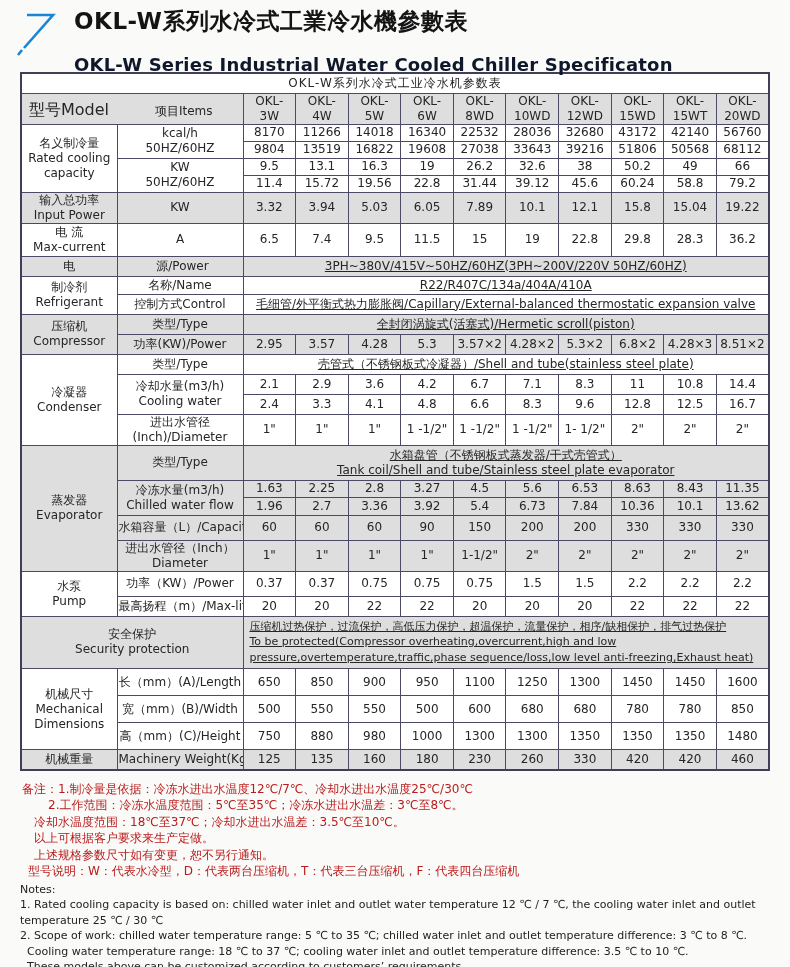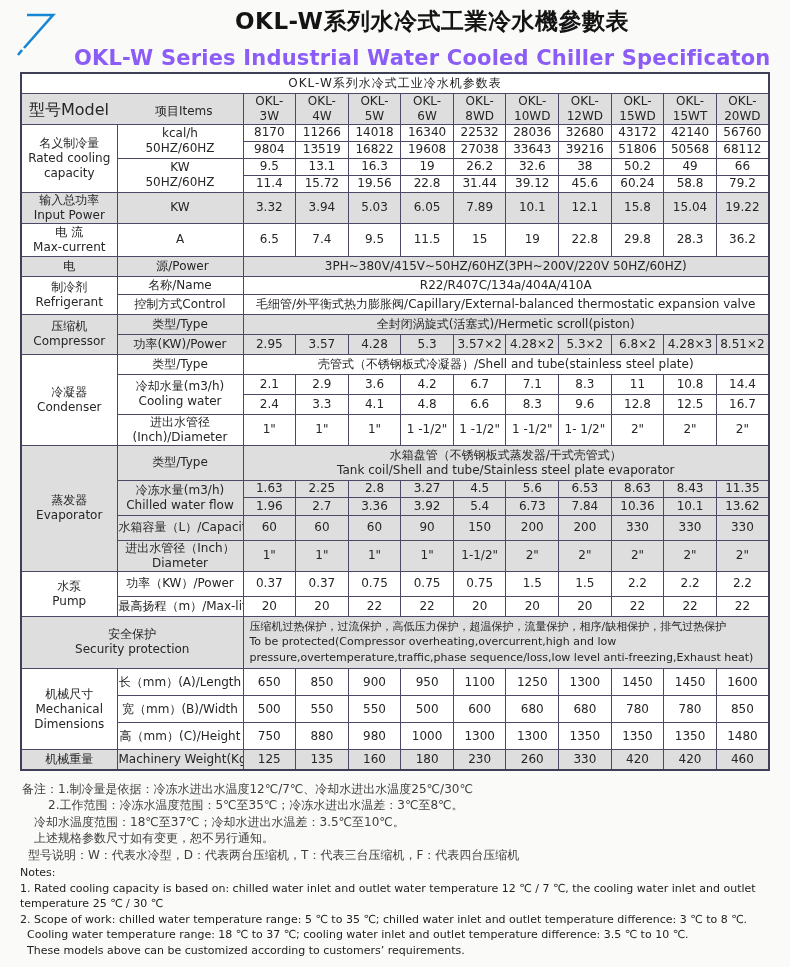--- a/index.html
+++ b/index.html
@@ -5,22 +5,22 @@
   html,body{margin:0;padding:0;}
   body{
     width:790px;height:967px;overflow:hidden;
     background:#fafaf8;color:#2e2e2e;
     font-family:"DejaVu Sans","Liberation Sans",sans-serif;
   }
   
   .page-header{position:relative;padding:9px 0 0 16px;height:56px;}
   .logo{position:absolute;left:14px;top:8px;width:48px;height:48px;}
   .titles{margin-left:58px;}
-  .title-cn{font-size:23px;font-weight:bold;color:#141414;letter-spacing:0.5px;line-height:1.1;text-align:center;}
-  .title-en{font-size:21px;font-weight:bold;color:#8b5cf6;letter-spacing:0.2px;margin-top:12px;}
+  .title-cn{font-size:23px;font-weight:bold;color:#141414;letter-spacing:0.5px;line-height:1.1;}
+  .title-en{font-size:18px;font-weight:bold;color:#0f172a;letter-spacing:0.2px;margin-top:20px;}
   
   table.spec{
     margin:7px 0 0 20px;width:750px;border-collapse:collapse;table-layout:fixed;
     border:2px solid #3f3f58;
   }
   table.spec td{
     border:1px solid #4a4a66;background:#ffffff;
     text-align:center;vertical-align:middle;
     font-size:12px;line-height:1.25;padding:0 1px;color:#262626;
     overflow:hidden;
@@ -32,26 +32,26 @@
   tr.header-row td{background:#dedede;}
   td.corner{position:relative;background:
     linear-gradient(to bottom right,rgba(0,0,0,0) calc(50% - 0.8px),#4a4a66 calc(50% - 0.8px),#4a4a66 calc(50% + 0.8px),rgba(0,0,0,0) calc(50% + 0.8px)),#dedede;}
   .corner-model{position:absolute;left:7px;bottom:4px;font-size:16px;}
   .corner-items{position:absolute;right:30px;top:10px;font-size:12px;text-align:right;}
   td.model{font-size:12px;line-height:1.25;}
   tr.shade td{background:#dedede;}
   td.group{font-size:12px;line-height:1.3;}
   td.item{font-size:11px;line-height:1.3;white-space:nowrap;}
   td.val{font-size:12px;white-space:nowrap;}
-  td.merged{font-size:12px;}
+  td.merged{font-size:12px;text-decoration:underline;}
   td.merged.left{text-align:left;padding:2px 4px 2px 6px;font-size:11px;line-height:1.45;}
   td[data-name="group-label-power-supply"]{text-align:right;padding-right:3px;}
   tr[data-name="row-power-supply-0"] td.item{text-align:center;padding-left:6px;}
   
-  .notes-cn{margin:10px 0 0 22px;font-size:12px;line-height:16.5px;color:#404040;}
+  .notes-cn{margin:10px 0 0 22px;font-size:12px;line-height:16.5px;color:#b91c1c;}
   .notes-en{margin:2px 0 0 20px;font-size:11px;line-height:15.5px;color:#222;}
   .note-line.indent-1{padding-left:12px;}
   .note-line.indent-2{padding-left:26px;}
   .note-line.indent-3{padding-left:6px;}
   .notes-en .note-line.indent-1{padding-left:7px;}
 </style>
 </head>
 <body>
 
 <div class="page-header" data-name="page-header">
@@ -529,20 +529,21 @@
         <td class="val" data-name="value-cell">420</td>
         <td class="val" data-name="value-cell">460</td>
       </tr>
     </tbody>
 </table>
 
 <div class="notes-cn" data-name="notes-cn">
     <div class="note-line indent-0" data-name="note-line">备注：1.制冷量是依据：冷冻水进出水温度12℃/7℃、冷却水进出水温度25℃/30℃</div>
     <div class="note-line indent-2" data-name="note-line">2.工作范围：冷冻水温度范围：5℃至35℃；冷冻水进出水温差：3℃至8℃。</div>
     <div class="note-line indent-1" data-name="note-line">冷却水温度范围：18℃至37℃；冷却水进出水温差：3.5℃至10℃。</div>
+    <div class="note-line indent-1" data-name="note-line">以上可根据客户要求来生产定做。</div>
     <div class="note-line indent-1" data-name="note-line">上述规格参数尺寸如有变更，恕不另行通知。</div>
     <div class="note-line indent-3" data-name="note-line">型号说明：W：代表水冷型，D：代表两台压缩机，T：代表三台压缩机，F：代表四台压缩机</div>
   </div>
 <div class="notes-en" data-name="notes-en">
     <div class="note-line indent-0" data-name="note-line">Notes:</div>
     <div class="note-line indent-0" data-name="note-line">1. Rated cooling capacity is based on: chilled water inlet and outlet water temperature 12 ℃ / 7 ℃, the cooling water inlet and outlet</div>
     <div class="note-line indent-0" data-name="note-line">temperature 25 ℃ / 30 ℃</div>
     <div class="note-line indent-0" data-name="note-line">2. Scope of work: chilled water temperature range: 5 ℃ to 35 ℃; chilled water inlet and outlet temperature difference: 3 ℃ to 8 ℃.</div>
     <div class="note-line indent-1" data-name="note-line">Cooling water temperature range: 18 ℃ to 37 ℃; cooling water inlet and outlet temperature difference: 3.5 ℃ to 10 ℃.</div>
     <div class="note-line indent-1" data-name="note-line">These models above can be customized according to customers’  requirements.</div>

